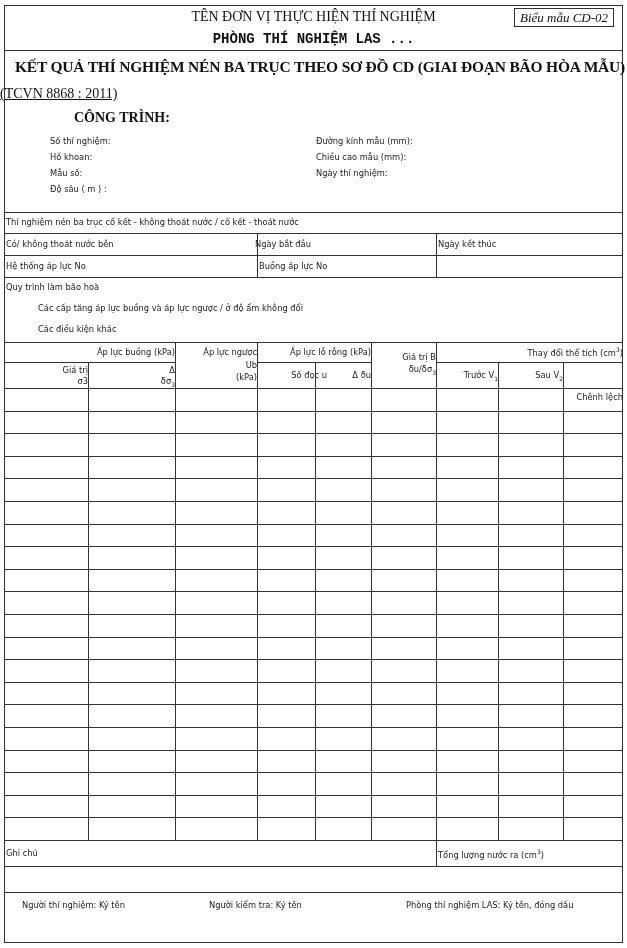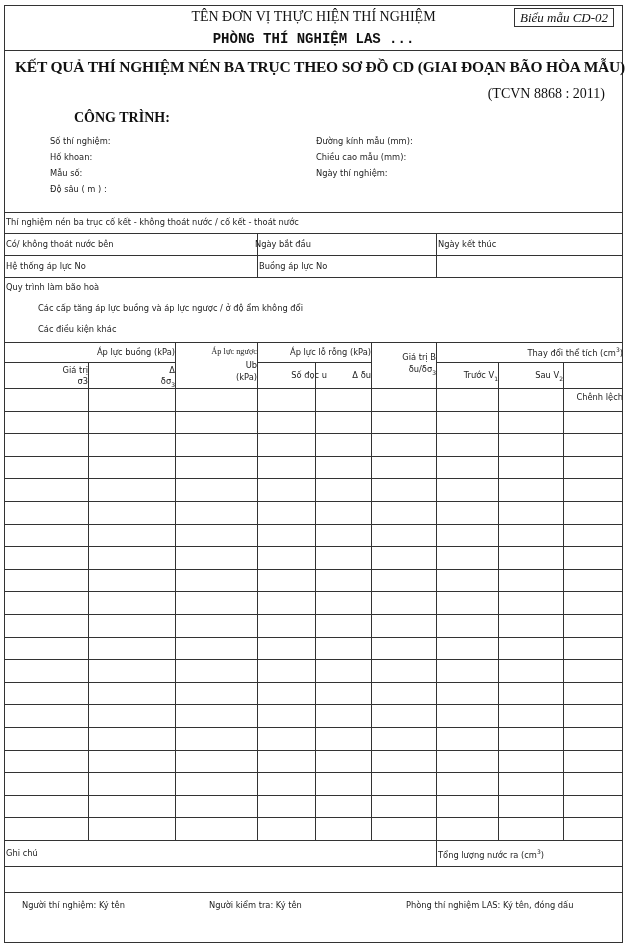--- a/index.html
+++ b/index.html
@@ -8,21 +8,21 @@
   .frame { position: absolute; left: 4px; top: 5px; width: 619px; height: 938px;
            border: 1.5px solid #333; box-sizing: border-box; }
   .abs { position: absolute; }
   .serif { font-family: "Liberation Serif", "DejaVu Serif", serif; }
   .hline { position: absolute; height: 0; border-top: 1.2px solid #333; }
   .vline { position: absolute; width: 0; border-left: 1.2px solid #333; }
   .hdr1 { left: 0; width: 627px; text-align: center; top: 9px; font-size: 14px; }
   .hdr2 { left: 0; width: 627px; text-align: center; top: 31px; font-size: 14px; font-weight: bold; font-family: Liberation Mono, monospace; }
   .title { left: 0; width: 640px; text-align: center; top: 58px; font-size: 15.5px; font-weight: bold;
            white-space: nowrap; letter-spacing: -0.2px; }
-  .std { left: 0; width: 605px; text-align: right; top: 86px; font-size: 14px; }
+  .std { left: 0; width: 605px; text-align: left; top: 86px; font-size: 14px; text-decoration: underline; }
   .form-box { left: 514px; top: 8px; width: 100px; height: 19px; border: 1.2px solid #333; box-sizing: border-box;
               font-style: italic; font-size: 13px; text-align: center; line-height: 17px; }
   .proj { left: 74px; top: 110px; font-size: 14px; font-weight: bold; }
   .cell-t { position: absolute; font-family: "DejaVu Sans", sans-serif; font-size: 8.3px; color: #222;
             white-space: nowrap; }
   .center { text-align: right; }
   sub, sup { font-size: 6px; }
 </style>
 </head>
 <body>
@@ -99,21 +99,21 @@
 <div class="vline" style="left:315px; top:362px; height:478px;"></div>
 <div class="vline" style="left:498px; top:362px; height:478px;"></div>
 <div class="vline" style="left:563px; top:362px; height:478px;"></div>
 
 <div class="cell-t center" style="left:4px; width:171px; top:347px;">Áp lực buồng (kPa)</div>
 <div class="cell-t center" style="left:4px; width:84px; top:365px;">Giá trị</div>
 <div class="cell-t center" style="left:4px; width:84px; top:376px;">σ3</div>
 <div class="cell-t center" style="left:88px; width:87px; top:365px;">Δ</div>
 <div class="cell-t center" style="left:88px; width:87px; top:376px;"><span>δσ</span><sub>3</sub></div>
 
-<div class="cell-t center" style="left:175px; width:82px; top:347px;font-family:Liberation Serif, serif;">Áp lực ngược</div>
+<div class="cell-t center" style="left:175px; width:82px; top:347px;">Áp lực ngược</div>
 <div class="cell-t center" style="left:175px; width:82px; top:360px;">Ub</div>
 <div class="cell-t center" style="left:175px; width:82px; top:372px;">(kPa)</div>
 
 <div class="cell-t center" style="left:257px; width:114px; top:347px;">Áp lực lỗ rỗng (kPa)</div>
 <div class="cell-t center" style="left:257px; width:58px; top:370px;padding-left:12px;">Số đọc u</div>
 <div class="cell-t center" style="left:315px; width:56px; top:370px;">Δ δu</div>
 
 <div class="cell-t center" style="left:371px; width:65px; top:352px;">Giá trị B</div>
 <div class="cell-t center" style="left:371px; width:65px; top:364px;"><span>δu/δσ</span><sub>3</sub></div>
 

